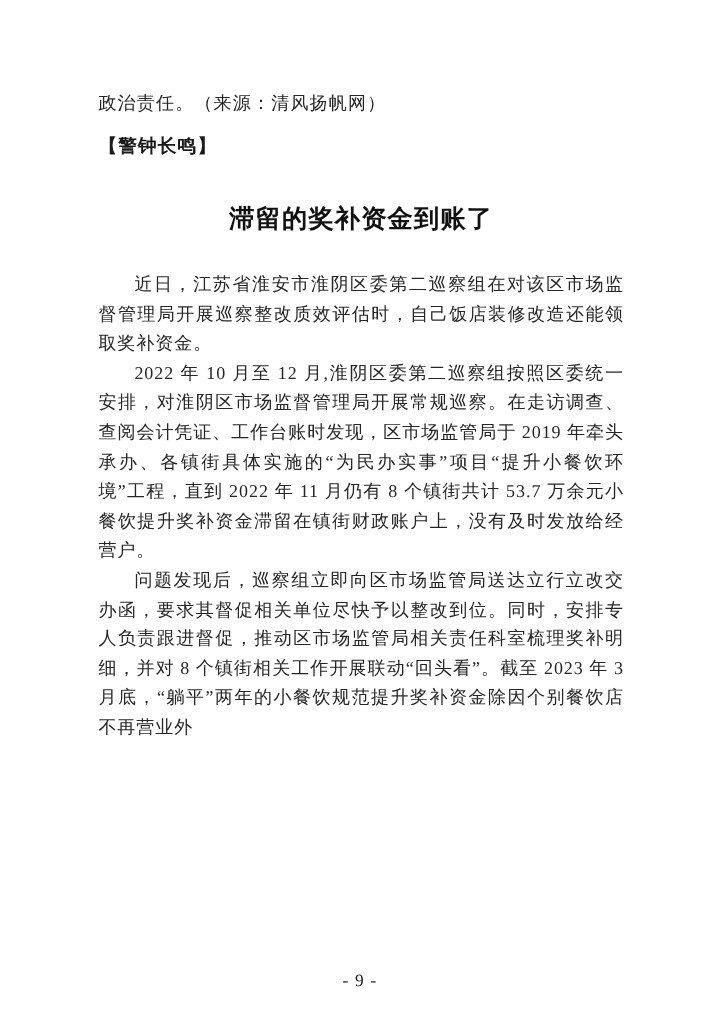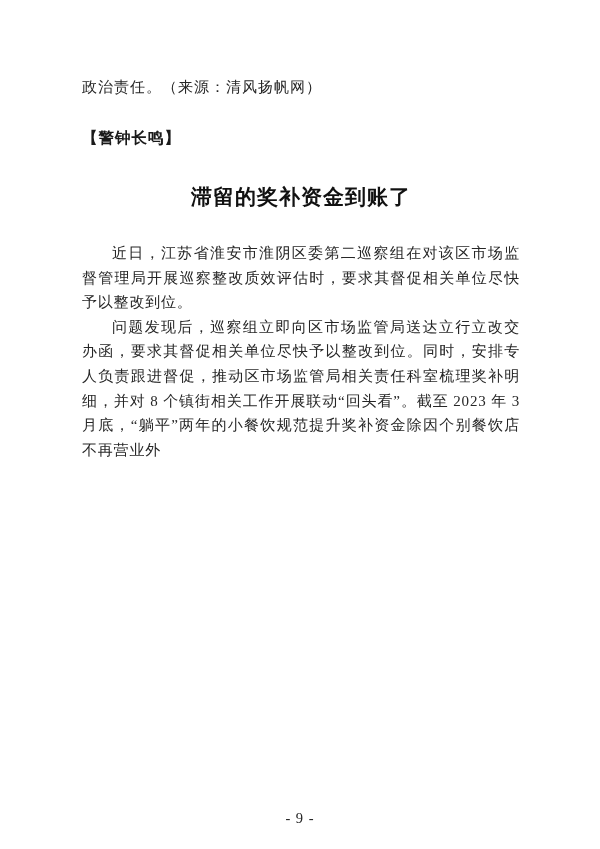--- a/index.html
+++ b/index.html
@@ -16,21 +16,21 @@
     padding: 74px 80px 0 82px;
     overflow: hidden;
   }
   .continuation {
     font-size: 15px;
     line-height: 26px;
     letter-spacing: 1px;
     color: #262626;
   }
   .section-header {
-    margin-top: 25px;
+    margin-top: 10px;
     font-size: 15.5px;
     line-height: 26px;
     font-weight: bold;
     letter-spacing: 1px;
     color: #1a1a1a;
   }
   .article-title {
     margin-top: 31px;
     font-size: 21px;
     line-height: 30px;
@@ -68,21 +68,22 @@
 
 <div class="page">
 
   <p class="continuation">政治责任。（来源：清风扬帆网）</p>
 
   <p class="section-header">【警钟长鸣】</p>
 
   <h1 class="article-title">滞留的奖补资金到账了</h1>
 
   <div class="article-body">
-    <p>近日，江苏省淮安市淮阴区委第二巡察组在对该区市场监督管理局开展巡察整改质效评估时，要求其督促相关单位尽快予以整改到位。</p>
+    <p>近日，江苏省淮安市淮阴区委第二巡察组在对该区市场监督管理局开展巡察整改质效评估时，自己饭店装修改造还能领取奖补资金。</p>
+    <p>2022 年 10 月至 12 月,淮阴区委第二巡察组按照区委统一安排，对淮阴区市场监督管理局开展常规巡察。在走访调查、查阅会计凭证、工作台账时发现，区市场监管局于 2019 年牵头承办、各镇街具体实施的“为民办实事”项目“提升小餐饮环境”工程，直到 2022 年 11 月仍有 8 个镇街共计 53.7 万余元小餐饮提升奖补资金滞留在镇街财政账户上，没有及时发放给经营户。</p>
     <p>问题发现后，巡察组立即向区市场监管局送达立行立改交办函，要求其督促相关单位尽快予以整改到位。同时，安排专人负责跟进督促，推动区市场监管局相关责任科室梳理奖补明细，并对 8 个镇街相关工作开展联动“回头看”。截至 2023 年 3 月底，“躺平”两年的小餐饮规范提升奖补资金除因个别餐饮店不再营业外</p>
   </div>
 
   <div class="page-footer">
     <span>- 9 -</span>
   </div>
 
 </div>
 
 </body></html>

